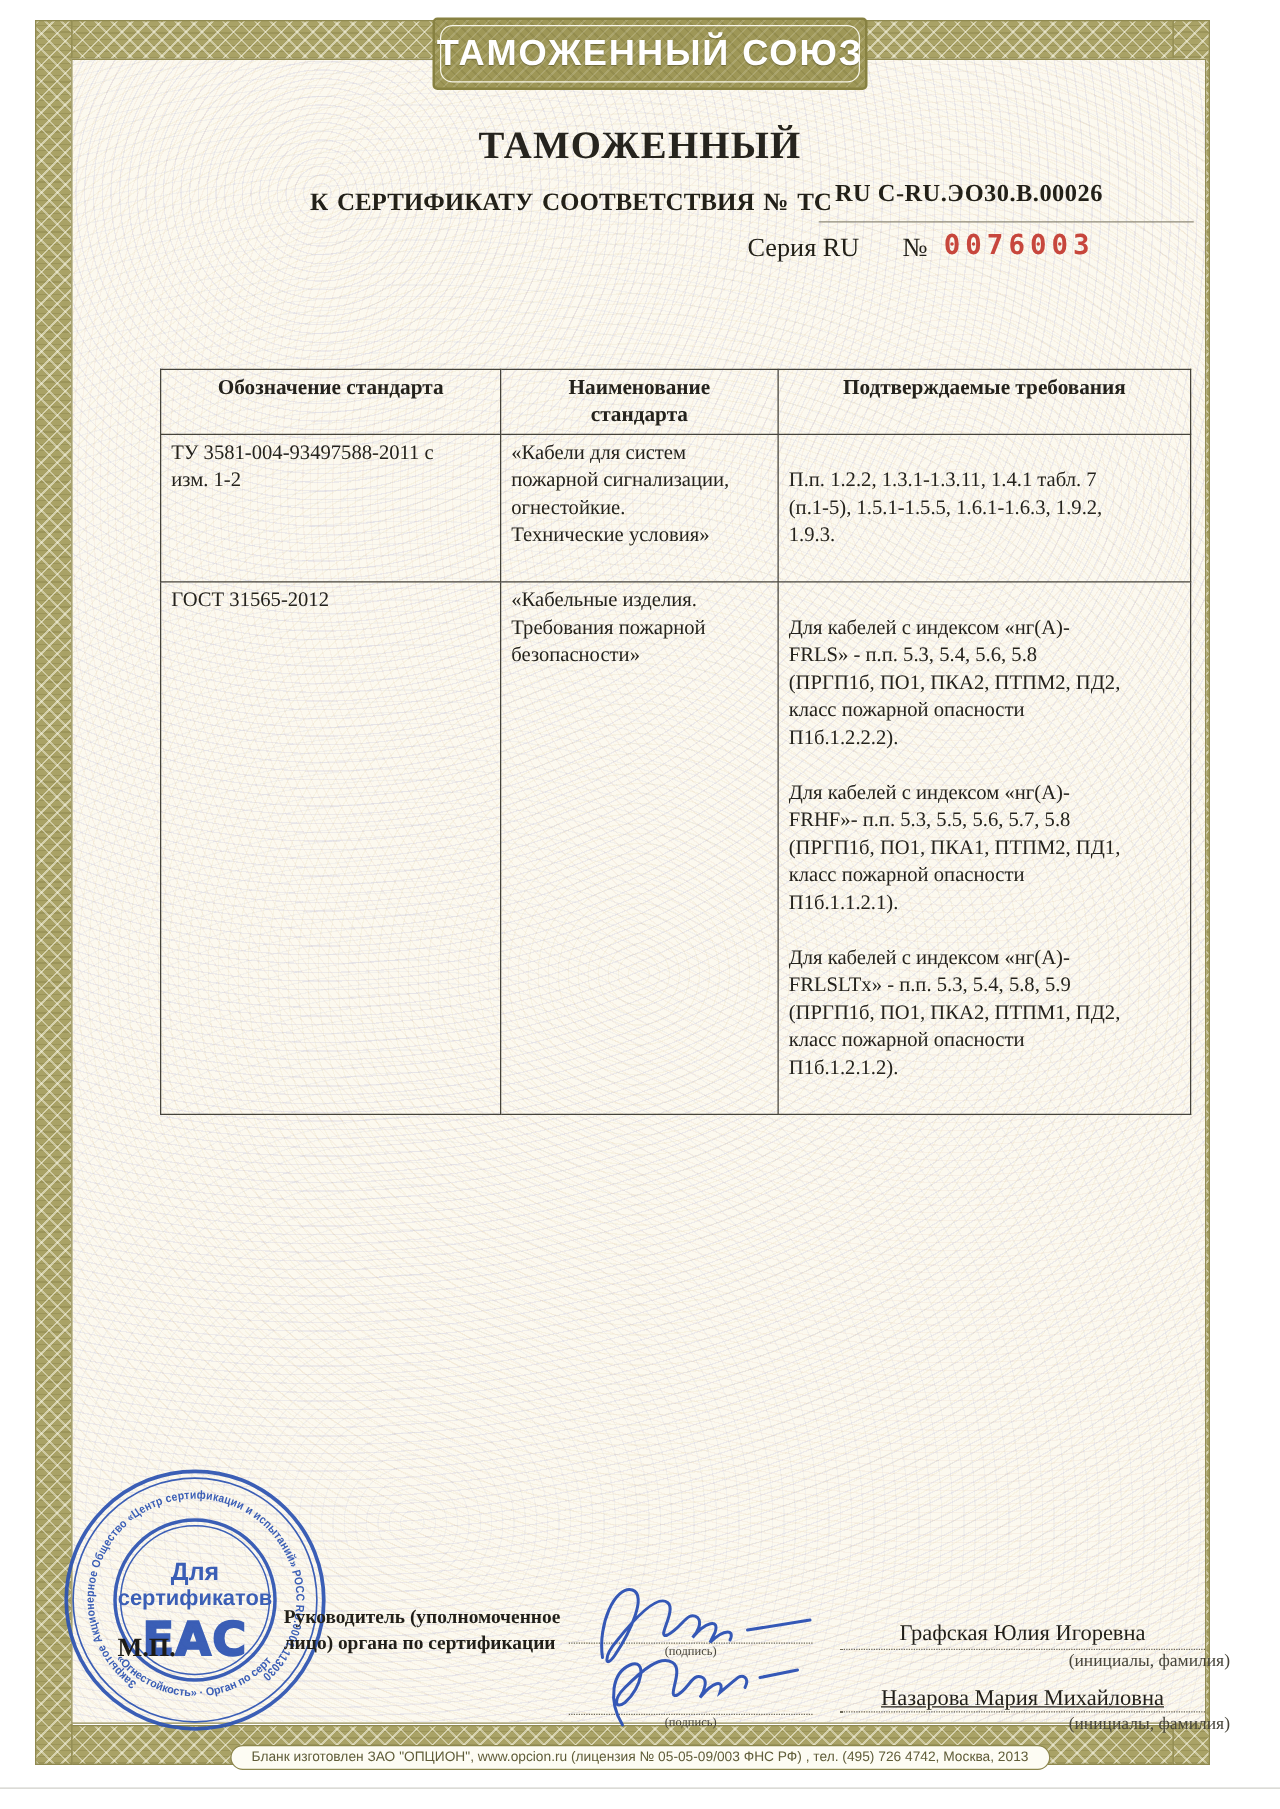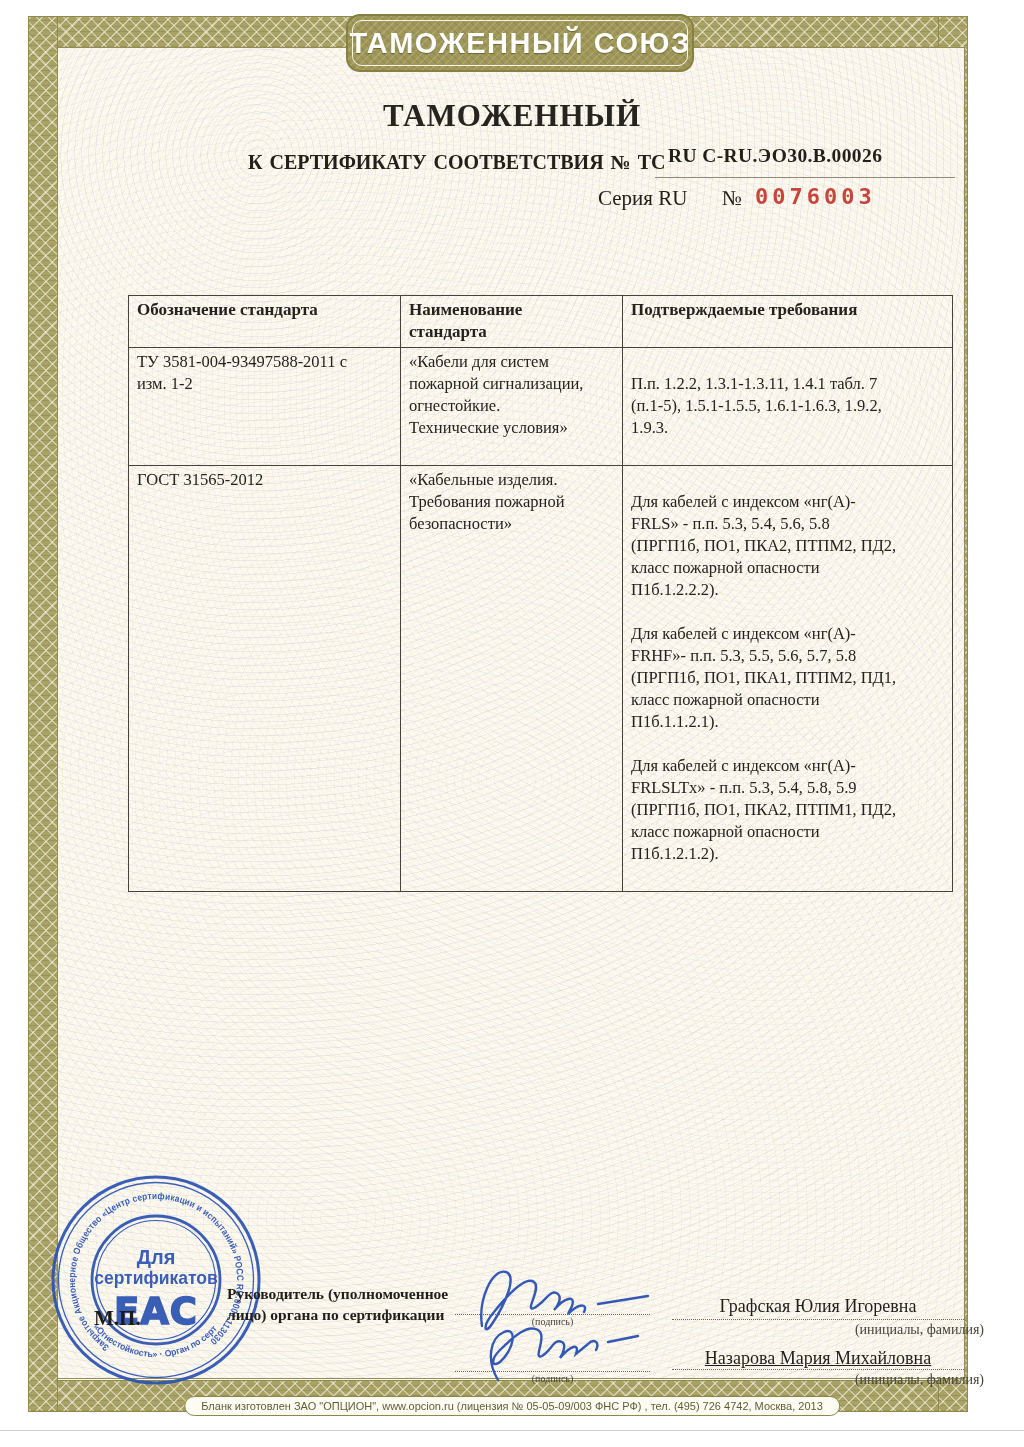--- a/index.html
+++ b/index.html
@@ -23,21 +23,21 @@
       repeating-radial-gradient(circle at 22% 8%, rgba(140,140,205,.13) 0 1px, transparent 1px 7px),
       repeating-radial-gradient(circle at 78% 26%, rgba(215,165,140,.10) 0 1px, transparent 1px 6px),
       repeating-radial-gradient(circle at 50% 55%, rgba(205,185,115,.10) 0 1px, transparent 1px 8px),
       repeating-radial-gradient(circle at 30% 88%, rgba(150,160,205,.09) 0 1px, transparent 1px 9px);}
   
   .banner{position:absolute;left:346px;top:14px;width:348px;height:58px;z-index:5;
     background-color:#9e9757;
     background-image:
       repeating-linear-gradient(135deg, rgba(255,255,250,.14) 0 1.5px, transparent 1.5px 6px),
       repeating-linear-gradient(45deg, rgba(110,105,50,.22) 0 1.5px, transparent 1.5px 6px);
-    border:2px solid #878141;border-radius:14px;box-sizing:border-box;
+    border:2px solid #878141;border-radius:4px;box-sizing:border-box;
     display:flex;align-items:center;justify-content:center;}
   .banner::before{content:"";position:absolute;left:4px;top:4px;right:4px;bottom:4px;
     border:1.6px solid #f7f5e8;border-radius:10px;}
   .banner-text{color:#fff;font-family:"Liberation Sans",sans-serif;font-weight:bold;
     font-size:29px;letter-spacing:1.5px;text-shadow:0 1px 1px rgba(80,76,35,.65);white-space:nowrap;}
   
   .doc-title{position:absolute;left:0;top:98px;width:1024px;text-align:center;
     font-weight:bold;font-size:31px;letter-spacing:1px;color:#26241e;}
   .cert-label{position:absolute;left:230px;top:151px;font-weight:bold;font-size:20px;word-spacing:2px;margin-left:18px;}
   .cert-number{position:absolute;left:668px;top:145px;font-weight:bold;font-size:19.5px;letter-spacing:.4px;}
@@ -47,21 +47,21 @@
   .series-no-sign{position:absolute;left:722px;top:186px;font-size:21px;}
   .series-number{position:absolute;left:755px;top:184px;font-family:"DejaVu Sans Mono",monospace;
     font-weight:bold;font-size:22px;letter-spacing:4px;color:#c7463c;}
   .intro{position:absolute;left:85px;top:230px;width:860px;text-align:center;
     font-weight:bold;font-size:17.5px;line-height:29px;white-space:pre-line;color:#201e18;}
   
   .std-table{position:absolute;left:128px;top:295px;width:824px;border-collapse:collapse;
     table-layout:fixed;font-size:16.5px;line-height:22px;color:#24221c;}
   .std-table th,.std-table td{border:1.4px solid #45433b;padding:3px 8px 4px 8px;
     vertical-align:top;background:transparent;white-space:pre-line;}
-  .std-table th{font-weight:bold;font-size:17px;text-align:left;height:44px;box-sizing:border-box;}
+  .std-table th{font-weight:bold;font-size:17px;text-align:center;height:44px;box-sizing:border-box;}
   .row-first td{height:96px;box-sizing:border-box;}
   .req-par{white-space:pre-line;}
   
   .stamp{position:absolute;left:48px;top:1172px;width:216px;height:216px;opacity:.92;}
   .mp-label{position:absolute;left:94px;top:1306px;font-weight:bold;font-size:21px;color:#1d1b15;z-index:6;}
   .sig-role{position:absolute;left:227px;width:250px;font-weight:bold;font-size:15.5px;
     line-height:21px;white-space:pre-line;color:#201e18;}
   .role-1{top:1283px;}
   .role-2{top:1349px;}
   .sig-line{position:absolute;width:195px;height:0;border-bottom:1.6px dotted #6b6758;}

